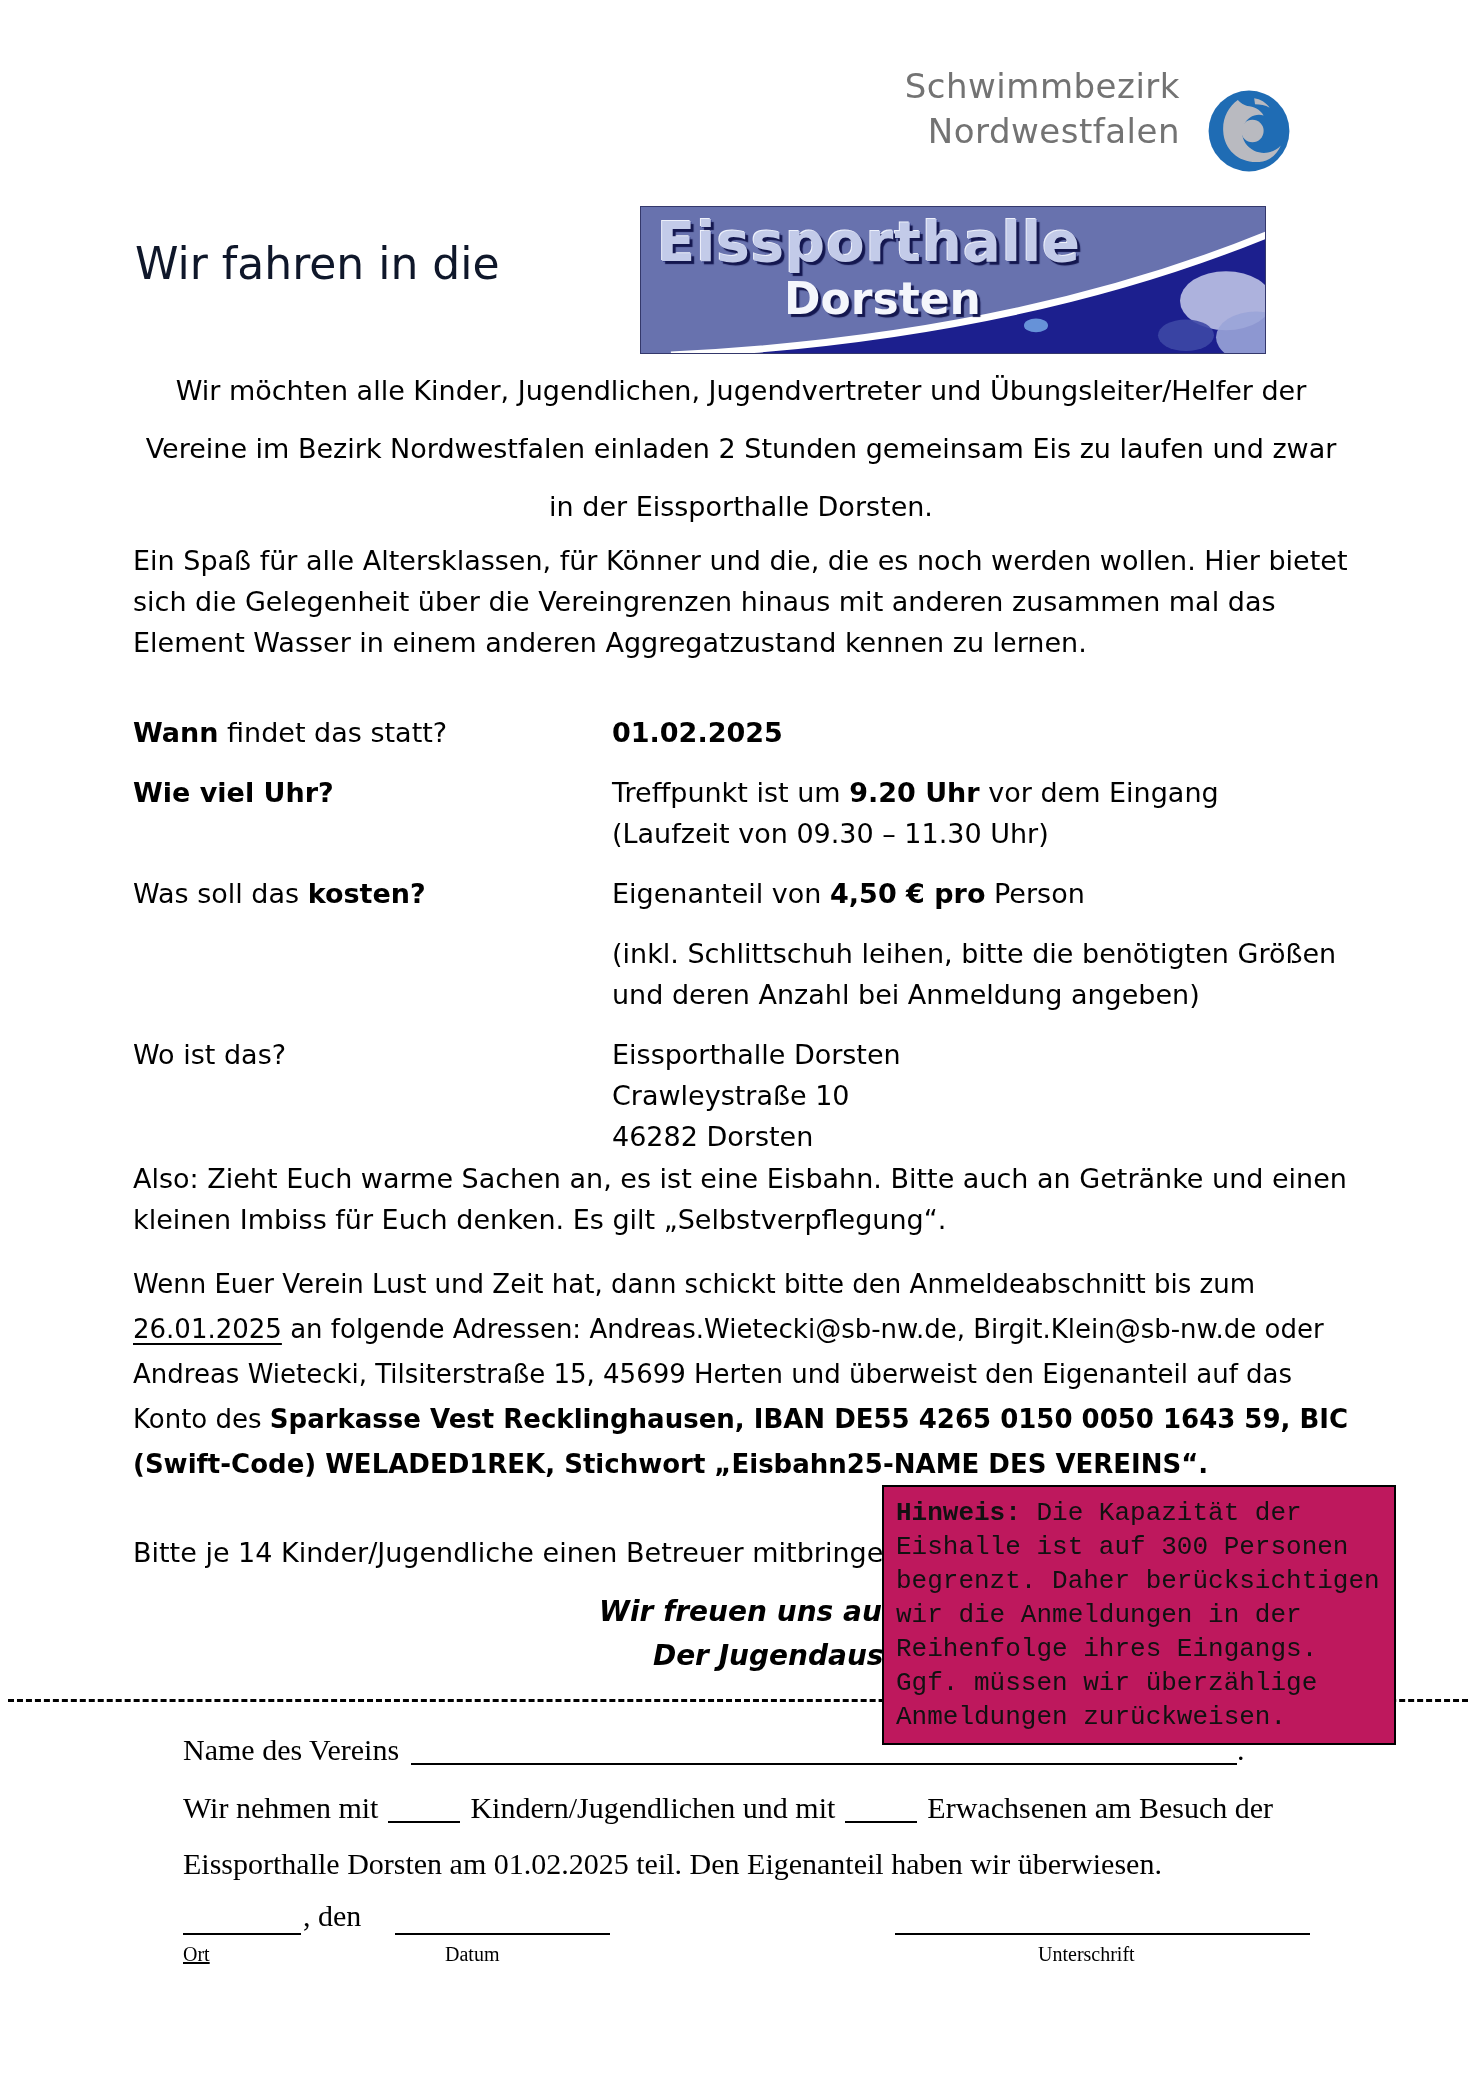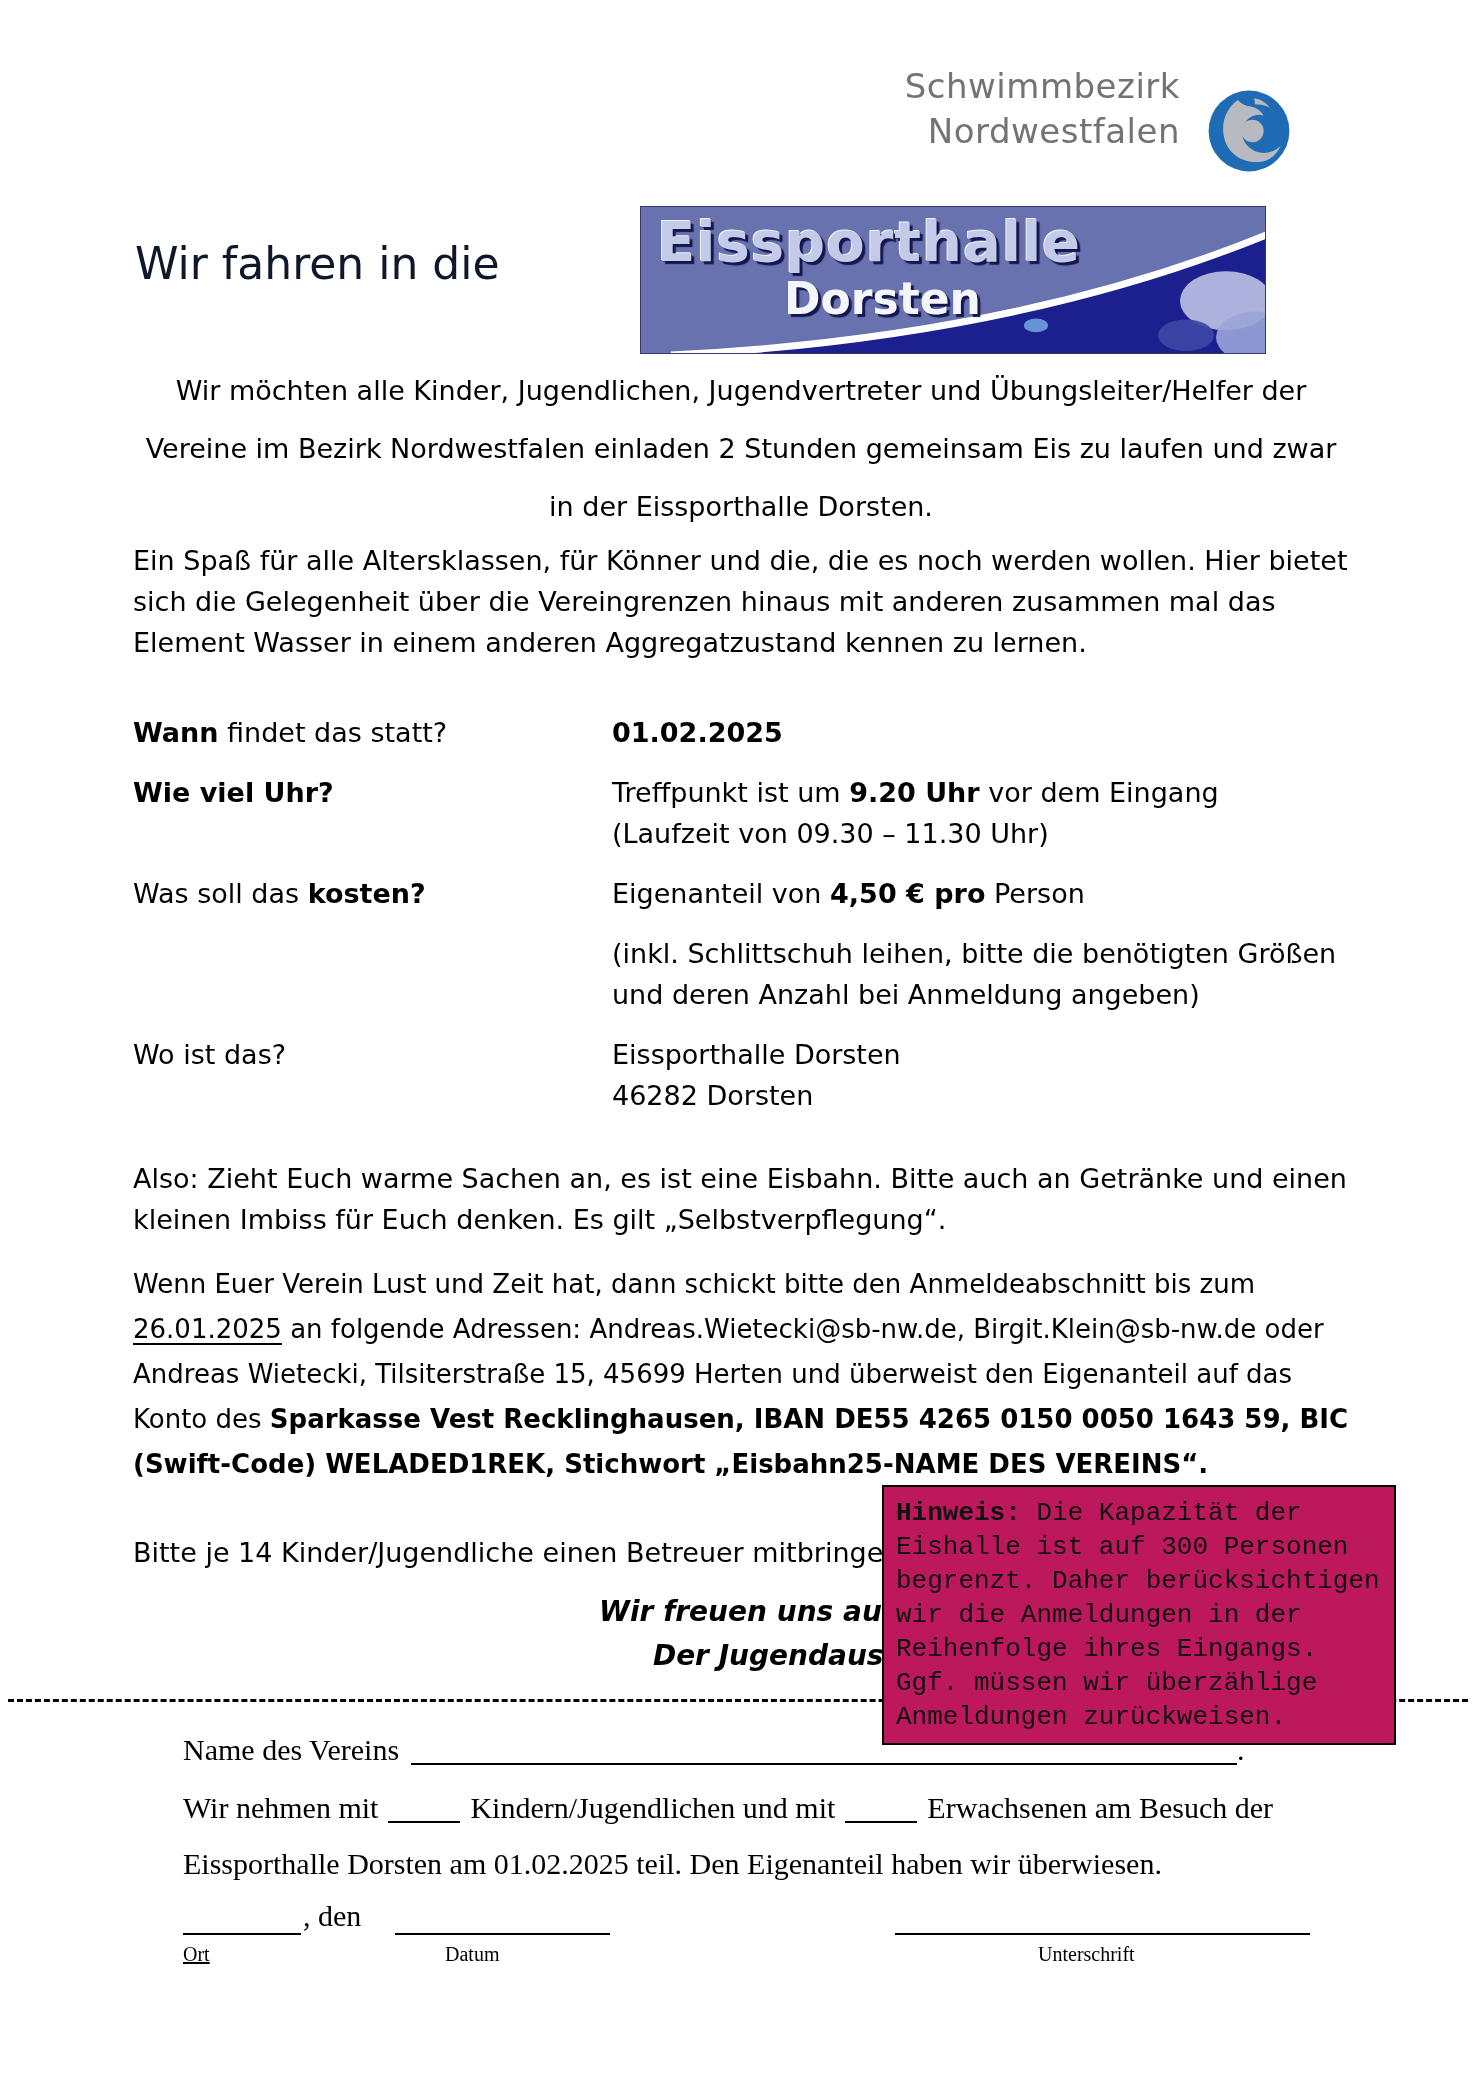--- a/index.html
+++ b/index.html
@@ -133,20 +133,21 @@
       </div>
     </div>
     <div class="qa-row">
       <div></div>
       <div>(inkl. Schlittschuh leihen, bitte die benötigten Größen und deren Anzahl bei Anmeldung angeben)</div>
     </div>
     <div class="qa-row">
       <div>Wo ist das?</div>
       <div>
         <div>Eissporthalle Dorsten</div>
+        <div>Crawleystraße 10</div>
         <div>46282 Dorsten</div>
       </div>
     </div>
   </div>
 
   <div class="also">Also: Zieht Euch warme Sachen an, es ist eine Eisbahn. Bitte auch an Getränke und einen kleinen Imbiss für Euch denken. Es gilt „Selbstverpflegung“.</div>
 
   <div class="register">
     <span>Wenn Euer Verein Lust und Zeit hat, dann schickt bitte den Anmeldeabschnitt bis zum </span><span class="deadline">26.01.2025</span><span> an folgende Adressen: </span><span>Andreas.Wietecki@sb-nw.de</span><span>, </span><span>Birgit.Klein@sb-nw.de</span><span> oder Andreas Wietecki, Tilsiterstraße 15, 45699 Herten und überweist den Eigenanteil auf das Konto des </span><span class="b">Sparkasse Vest Recklinghausen, IBAN  DE55 4265 0150 0050 1643 59, BIC (Swift-Code)  WELADED1REK, Stichwort „Eisbahn25-NAME DES VEREINS“.</span>
   </div>

